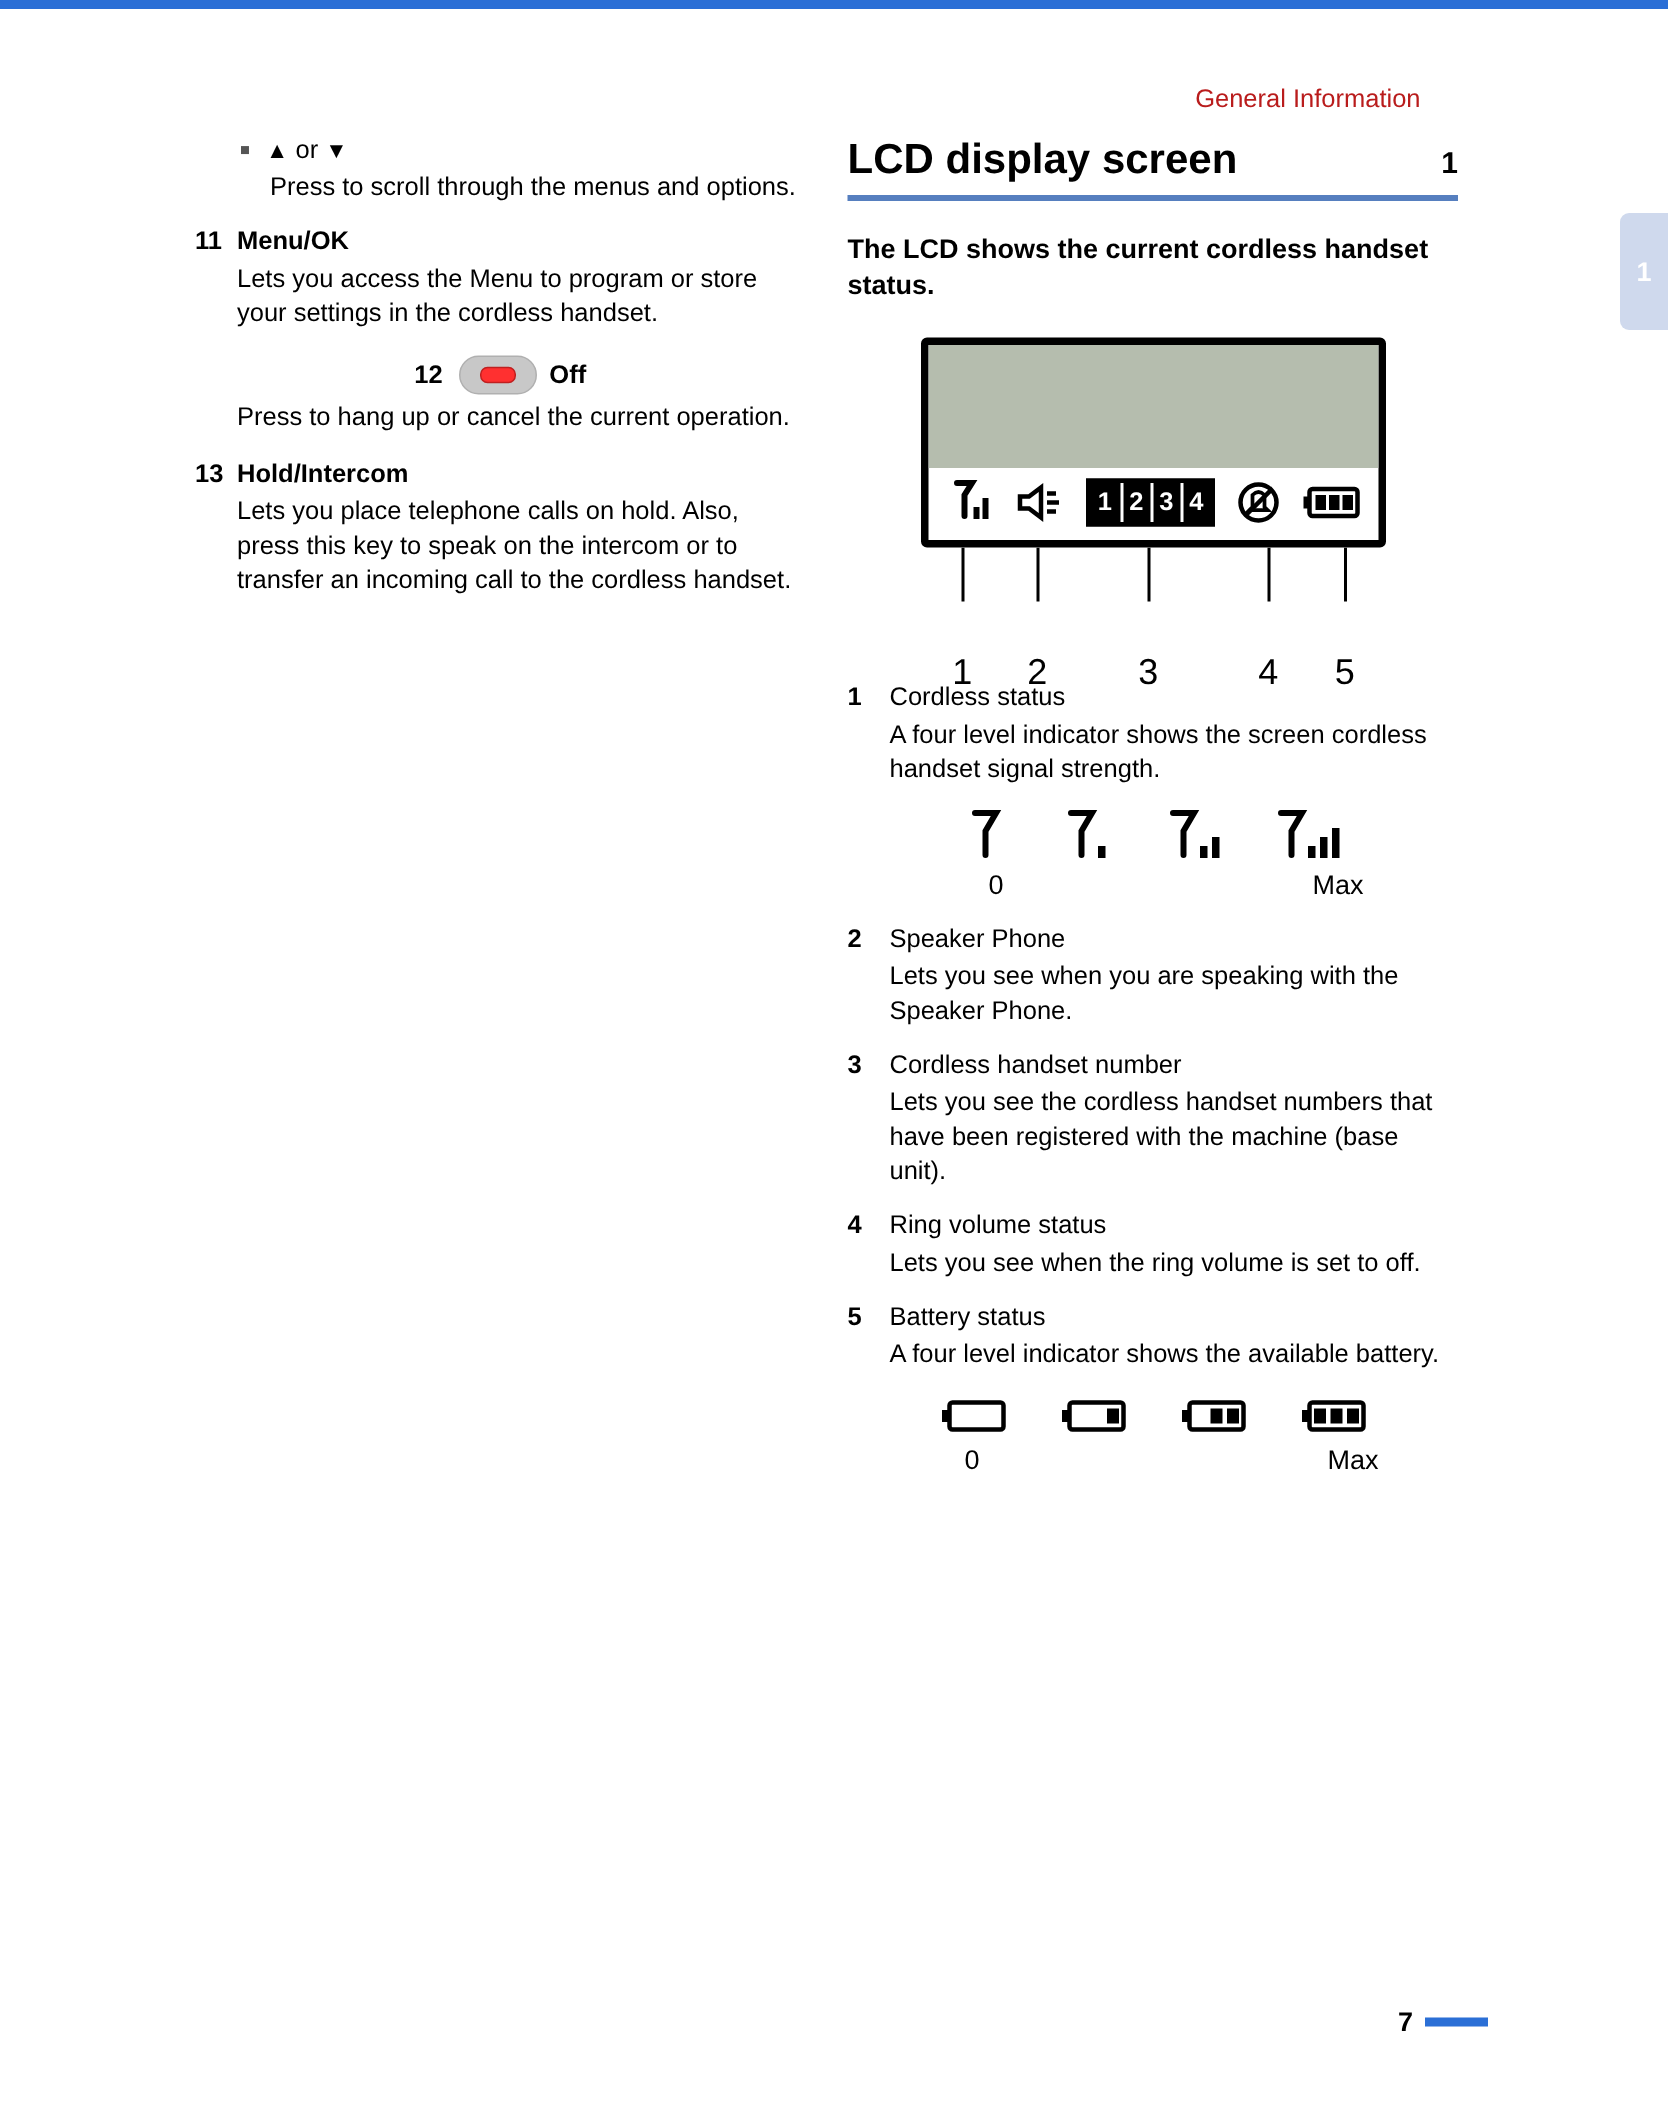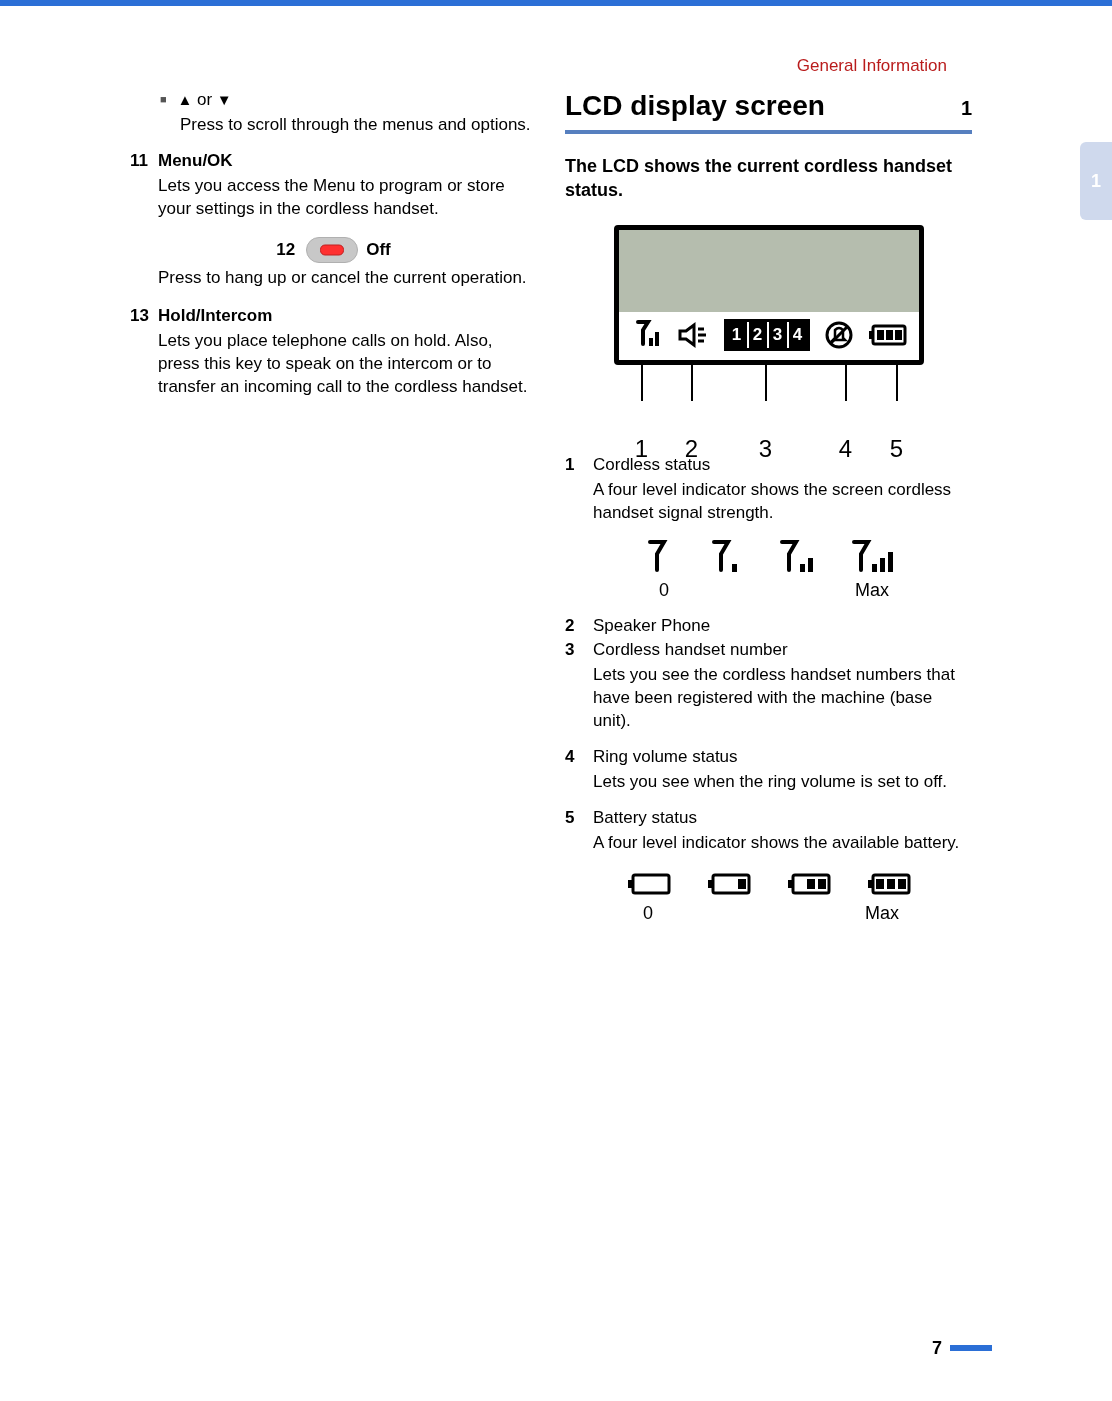--- a/index.html
+++ b/index.html
@@ -48,21 +48,21 @@
   .ico { display:flex; align-items:center; justify-content:center; }
   svg { display:block; }
   .callouts { position:relative; height:70px; }
   .callouts svg { position:absolute; inset:0; }
   .callouts .labels { position:absolute; bottom:0; left:0; right:0; display:flex; }
   .clab { font-size:24px; font-family:Arial,sans-serif; text-align:center; position:absolute; transform:translateX(-50%); }
 
   .level-row { display:flex; justify-content:center; gap:34px; margin:16px 0 6px; }
   .level-labels { display:flex; font-size:18px; margin-bottom:12px; position:relative; height:24px; }
   .lvl0 { position:absolute; }
-  .lvlmax { position:absolute; }
+  .lvlmax { position:absolute;margin-left:20px; }
 
   .footer-num { position:absolute; right:170px; bottom:42px; font-weight:bold; font-size:18px; }
   .footer-bar { position:absolute; right:120px; bottom:50px; width:42px; height:6px; background:#2b6fd6; }
 </style>
 </head>
 <body>
 
 <div class="top-bar"></div>
 <div class="header-text">General Information</div>
 <div class="side-tab">1</div>
@@ -201,20 +201,21 @@
       </div>
       <div class="level-labels">
         <span class="lvl0" style="left:94px;">0</span>
         <span class="lvlmax" style="left:290px;">Max</span>
       </div>
 
       <div class="legend-item">
         <span class="legend-num">2</span>
         <span class="legend-title">Speaker Phone</span>
       </div>
+      <div class="legend-desc">Lets you see when you are speaking with the Speaker Phone.</div>
 
       <div class="legend-item">
         <span class="legend-num">3</span>
         <span class="legend-title">Cordless handset number</span>
       </div>
       <div class="legend-desc">Lets you see the cordless handset numbers that have been registered with the machine (base unit).</div>
 
       <div class="legend-item">
         <span class="legend-num">4</span>
         <span class="legend-title">Ring volume status</span>

